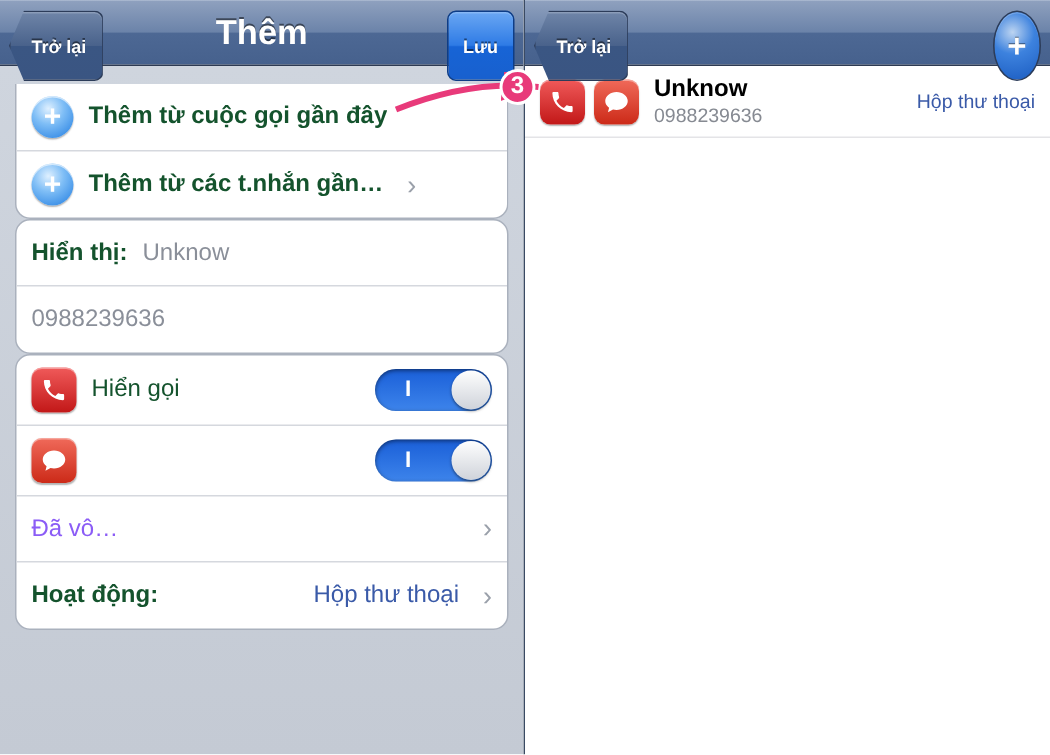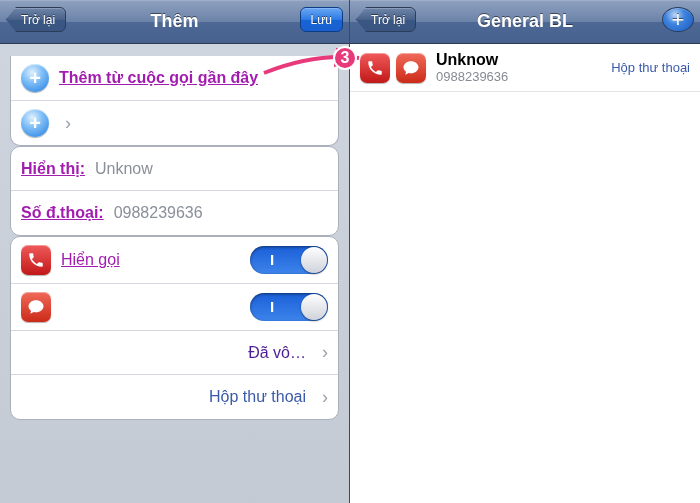--- a/index.html
+++ b/index.html
@@ -16,26 +16,26 @@
 
   
   .navbar {
     height: 44px;
     background: linear-gradient(to bottom, #b6c3d8 0%, #8ea0be 2%, #6b83a9 50%, #4d6894 51%, #46618d 100%);
     display: flex; align-items: center; justify-content: center;
     position: relative;
     border-bottom: 1px solid #2d3a52;
     flex-shrink: 0;
   }
-  .nav-title { color: #fff; font-weight: 700; font-size: 18px; text-shadow: 0 -1px 0 rgba(0,0,0,0.5); }
+  .nav-title { color: #fff; font-weight: 700; font-size: 23px; text-shadow: 0 -1px 0 rgba(0,0,0,0.5); }
   .nav-btn {
-    position: absolute; top: 7px; height: 25px;
+    position: absolute; top: 7px; height: 47px;
     background: linear-gradient(to bottom, #6f85a8 0%, #49628b 50%, #3a5683 51%, #3a5582 100%);
     border: 1px solid #2c3c59; border-radius: 6px;
-    color: #fff; font-size: 12px; font-weight: 400;
+    color: #fff; font-size: 12px; font-weight: 700;
     text-shadow: 0 -1px 0 rgba(0,0,0,0.5);
     padding: 0 10px; display: flex; align-items: center;
     box-shadow: inset 0 1px 0 rgba(255,255,255,0.2);
   }
   .nav-btn.back {
     left: 6px; padding-left: 6px;
     border-top-left-radius: 2px; border-bottom-left-radius: 2px;
     clip-path: polygon(10px 0, 100% 0, 100% 100%, 10px 100%, 0 50%);
     padding-left: 14px;
   }
@@ -64,25 +64,25 @@
     border-radius: 10px;
     overflow: hidden;
   }
   .group:first-child { margin-top: 12px; border-top-left-radius: 0; border-top-right-radius: 0; border-top: none; }
   .row {
     min-height: 44px; padding: 8px 10px;
     display: flex; align-items: center; gap: 10px;
     border-bottom: 1px solid #d5d8de;
   }
   .group .row:last-child { border-bottom: none; }
-  .row-label { font-size: 16px; font-weight: 700; color: #a21caf; flex-shrink: 0; white-space: nowrap; overflow: hidden; text-overflow: ellipsis; text-decoration: underline; }
+  .row-label { font-size: 16px; font-weight: 700; color: #14532d; flex-shrink: 0; white-space: nowrap; overflow: hidden; text-overflow: ellipsis; }
   .row-label.light { font-weight: 400; }
   .row-value { font-size: 16px; color: #8a8f99; flex: 1; text-align: left; }
   .row-value.right { text-align: right; margin-left: auto; color: #3a5aa8; }
-  .row-value.gray-right { text-align: right; margin-left: auto; color: #4c1d95; }
+  .row-value.gray-right { text-align: left; margin-left: auto; color: #8b5cf6; }
   .chev { color: #9aa0aa; font-size: 18px; margin-left: auto; }
   .row .chev-with { margin-left: 6px; }
 
   .plus-icon {
     width: 28px; height: 28px; border-radius: 50%;
     background: radial-gradient(circle at 40% 30%, #dff0ff 0%, #7fbef6 40%, #1f7be0 100%);
     display: flex; align-items: center; justify-content: center;
     color: #fff; font-weight: 900; font-size: 20px;
     box-shadow: inset 0 1px 0 rgba(255,255,255,0.6), 0 1px 1px rgba(0,0,0,0.3);
     flex-shrink: 0;
@@ -145,31 +145,31 @@
   </div>
   <div class="left-body">
 
     <div class="group">
       <div class="row">
         <span class="plus-icon">+</span>
         <span class="row-label">Thêm từ cuộc gọi gần đây</span>
       </div>
       <div class="row">
         <span class="plus-icon">+</span>
+        <span class="row-label" style="max-width:240px">Thêm từ các t.nhắn gần…</span>
         <span class="chev chev-with">›</span>
       </div>
     </div>
 
     <div class="group">
       <div class="row">
         <span class="row-label">Hiển thị:</span>
         <span class="row-value">Unknow</span>
       </div>
       <div class="row">
-        <span class="row-label">Số đ.thoại:</span>
         <span class="row-value">0988239636</span>
       </div>
     </div>
 
     <div class="group">
       <div class="row">
         <span class="app-icon icon-call">
           <svg viewBox="0 0 24 24">
               <path d="M6.6 10.8c1.4 2.8 3.8 5.2 6.6 6.6l2.2-2.2c.3-.3.7-.4 1-.2 1.1.4 2.4.6 3.6.6.6 0 1 .4 1 1V20c0 .6-.4 1-1 1C10.6 21 3 13.4 3 4c0-.6.4-1 1-1h3.4c.6 0 1 .4 1 1 0 1.2.2 2.5.6 3.6.1.3 0 .7-.2 1l-2.2 2.2z"></path>
             </svg>
@@ -187,32 +187,32 @@
         </span>
         <div class="switch">
             <span class="switch-label">I</span>
           </div>
       </div>
       <div class="row">
         <span class="row-value gray-right">Đã vô…</span>
         <span class="chev chev-with">›</span>
       </div>
       <div class="row">
+        <span class="row-label">Hoạt động:</span>
         <span class="row-value right">Hộp thư thoại</span>
         <span class="chev chev-with">›</span>
       </div>
     </div>
 
   </div>
 </div>
 
 <div class="pane pane-right">
   <div class="navbar">
     <div class="nav-btn back">Trở lại</div>
-    <div class="nav-title">General BL</div>
     <div class="nav-btn add">+</div>
   </div>
   <div class="right-body">
     <div class="list-row">
       <span class="app-icon icon-call">
         <svg viewBox="0 0 24 24">
             <path d="M6.6 10.8c1.4 2.8 3.8 5.2 6.6 6.6l2.2-2.2c.3-.3.7-.4 1-.2 1.1.4 2.4.6 3.6.6.6 0 1 .4 1 1V20c0 .6-.4 1-1 1C10.6 21 3 13.4 3 4c0-.6.4-1 1-1h3.4c.6 0 1 .4 1 1 0 1.2.2 2.5.6 3.6.1.3 0 .7-.2 1l-2.2 2.2z"></path>
           </svg>
       </span>
       <span class="app-icon icon-msg">

